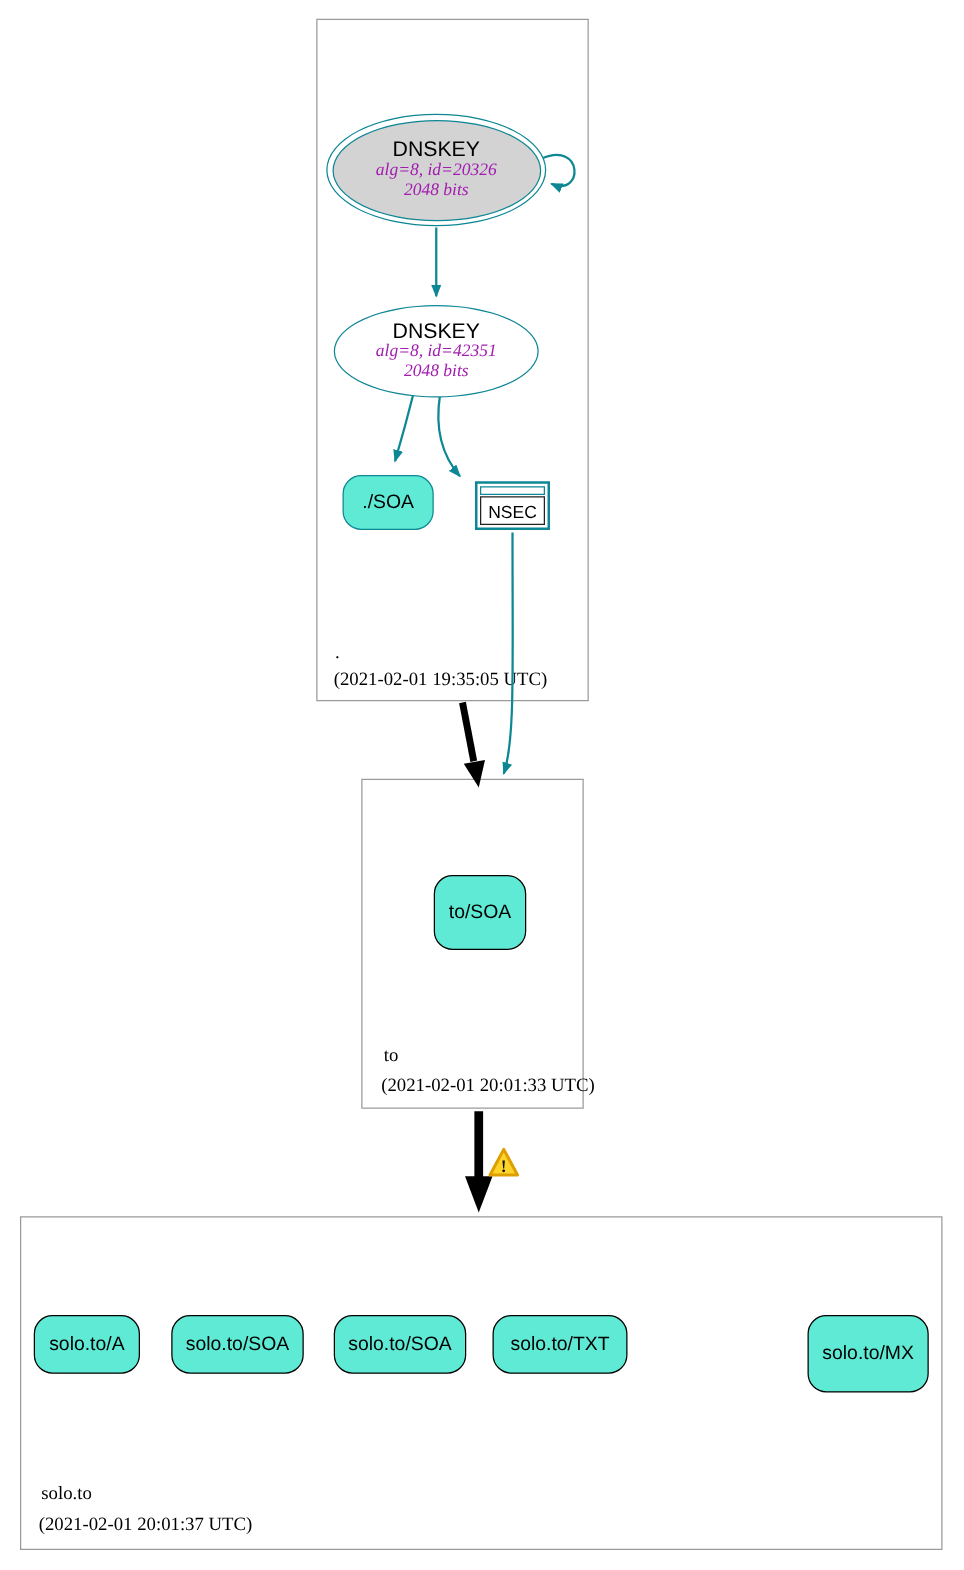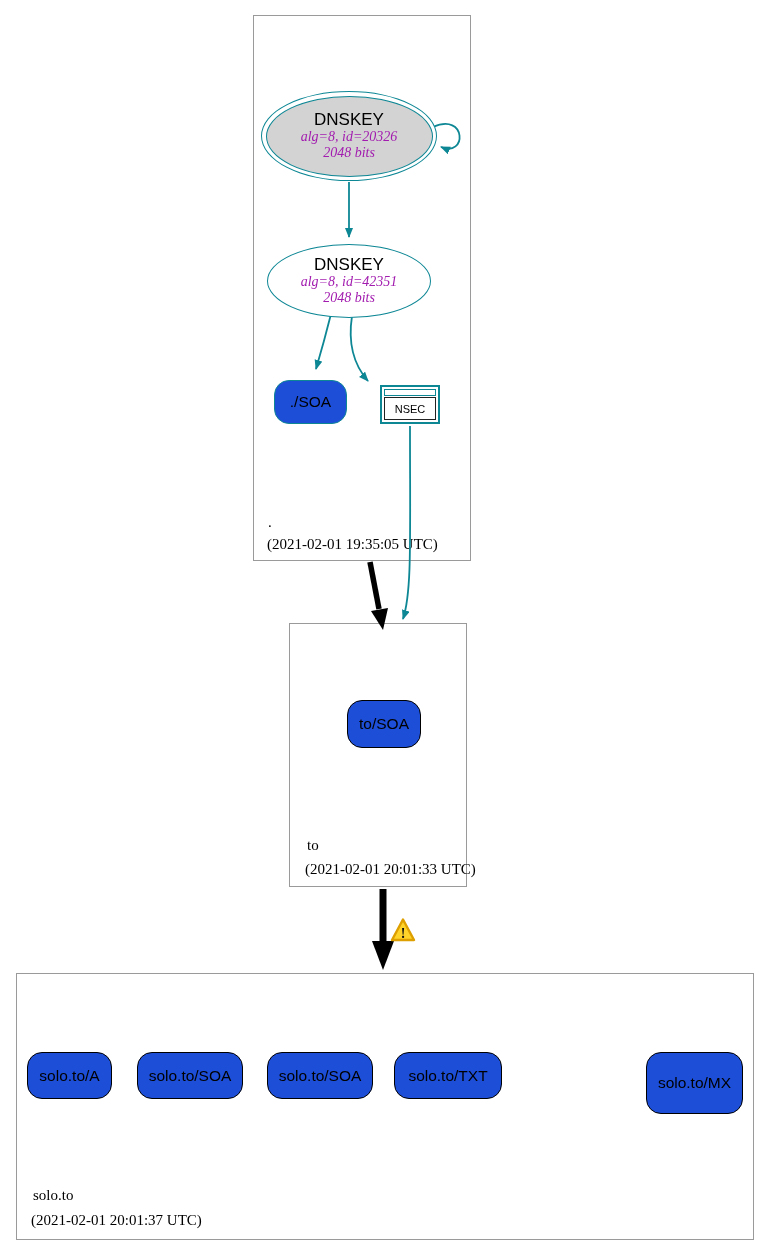--- a/index.html
+++ b/index.html
@@ -68,21 +68,21 @@
   .node-sub {
     font-family: "Liberation Serif", serif;
     font-size: 14px;
     color: #a21caf;
     line-height: 1.15;
     font-style: italic;
   }
   .rrset {
     position: absolute;
     border-radius: 15px;
-    background: #1d4ed8;
+    background: #5eead4;
     display: flex;
     align-items: center;
     justify-content: center;
     font-size: 15.5px;
     color: #000;
     white-space: nowrap;
   }
   .rrset.teal { border: 1.6px solid var(--secure, #0e8795); }
   .rrset.black { border: 1.8px solid #000; }
   .nsec-node {
@@ -97,21 +97,21 @@
     height: 7px;
     border: 1px solid var(--secure, #0e8795);
     margin-bottom: 1px;
   }
   .nsec-cell {
     flex: 1;
     border: 1px solid #222;
     display: flex;
     align-items: center;
     justify-content: center;
-    font-size: 11px;
+    font-size: 14px;
     color: #000;
   }
   .warning-icon { position: absolute; }
 </style>
 </head>
 <body>
 
 <div class="canvas">
 
   <div class="cluster" style="left:253px; top:15px; width:218px; height:546px;">
@@ -167,21 +167,21 @@
     <div class="node-sub">2048 bits</div>
   </div>
 
   <div class="rrset teal" style="left:274px; top:380px; width:73px; height:44px;">./SOA</div>
 
   <div class="nsec-node" style="left:380px; top:385px; width:60px; height:39px;">
     <div class="nsec-header"></div>
     <div class="nsec-cell">NSEC</div>
   </div>
 
-  <div class="rrset black" style="left:347px; top:700px; width:74px; height:48px;">to/SOA</div>
+  <div class="rrset black" style="left:347px; top:700px; width:74px; height:60px;">to/SOA</div>
 
   <svg class="warning-icon" style="left:390px; top:916px;" width="26" height="28" viewBox="0 0 26 28" xmlns="http://www.w3.org/2000/svg">
     <path d="M13 3.5 L24 24 L2 24 Z" fill="#ffd42a" stroke="#de9f00" stroke-width="2.4" stroke-linejoin="round"></path>
     <text x="13" y="21.5" text-anchor="middle" font-family="Liberation Serif, serif" font-size="14" font-weight="bold" fill="#111">!</text>
   </svg>
 
   <div class="rrset black" style="left:27px; top:1052px; width:85px; height:47px;">solo.to/A</div>
   <div class="rrset black" style="left:137px; top:1052px; width:106px; height:47px;">solo.to/SOA</div>
   <div class="rrset black" style="left:267px; top:1052px; width:106px; height:47px;">solo.to/SOA</div>
   <div class="rrset black" style="left:394px; top:1052px; width:108px; height:47px;">solo.to/TXT</div>

